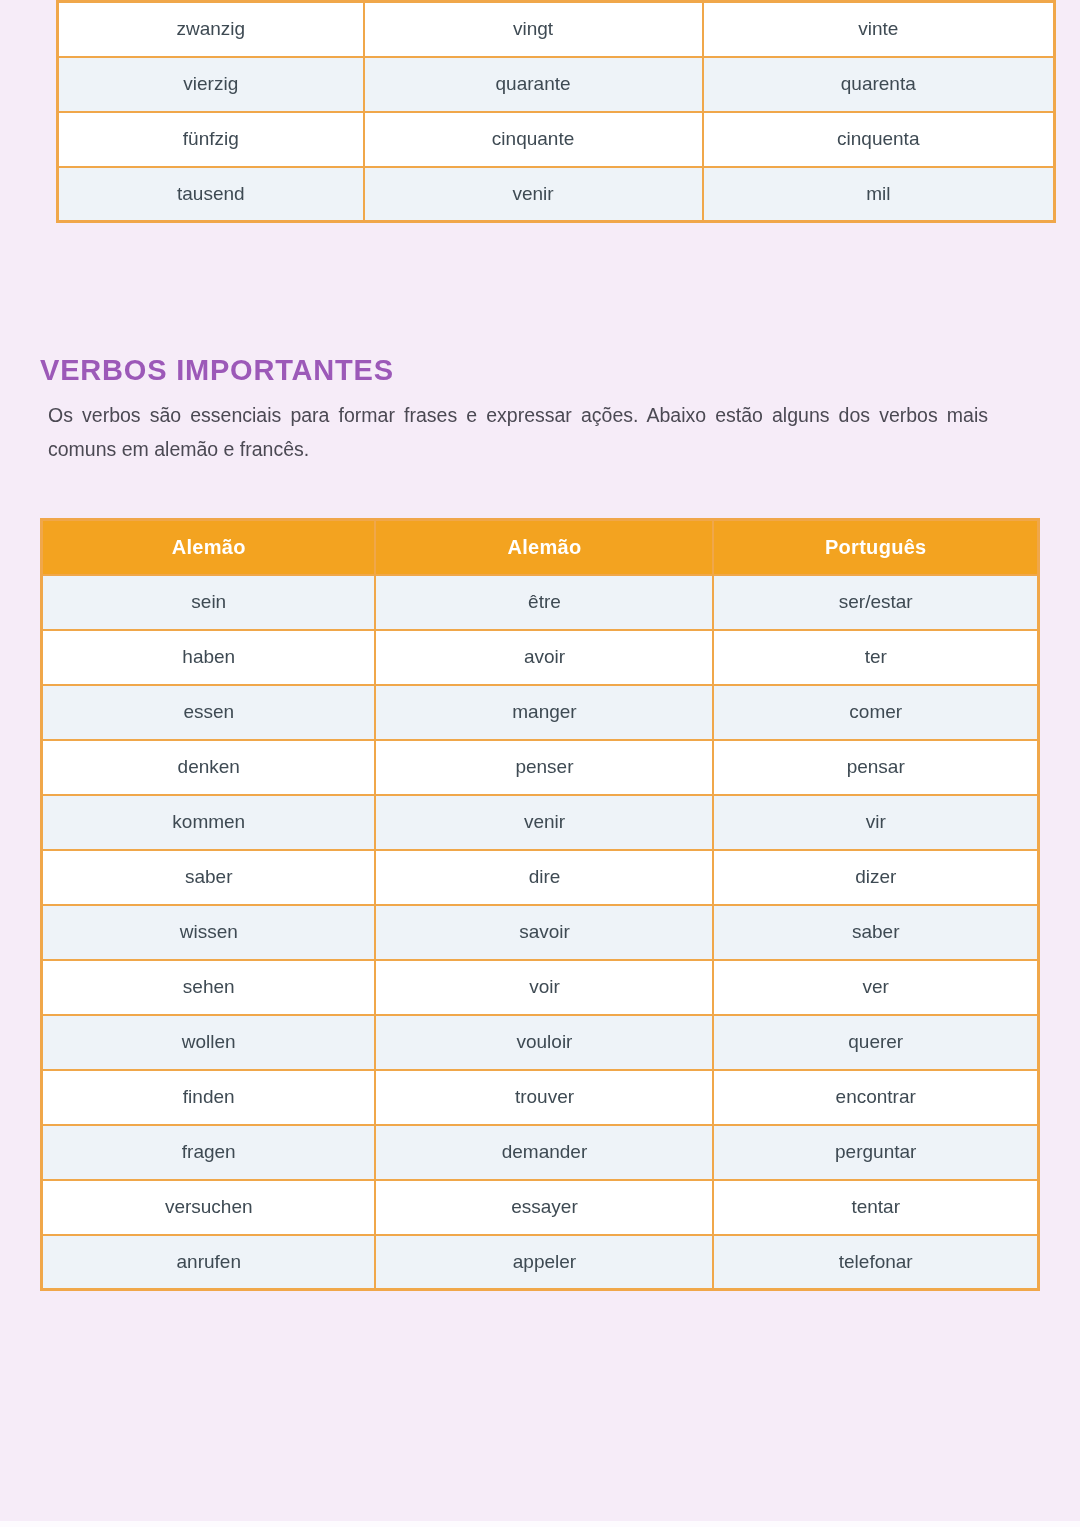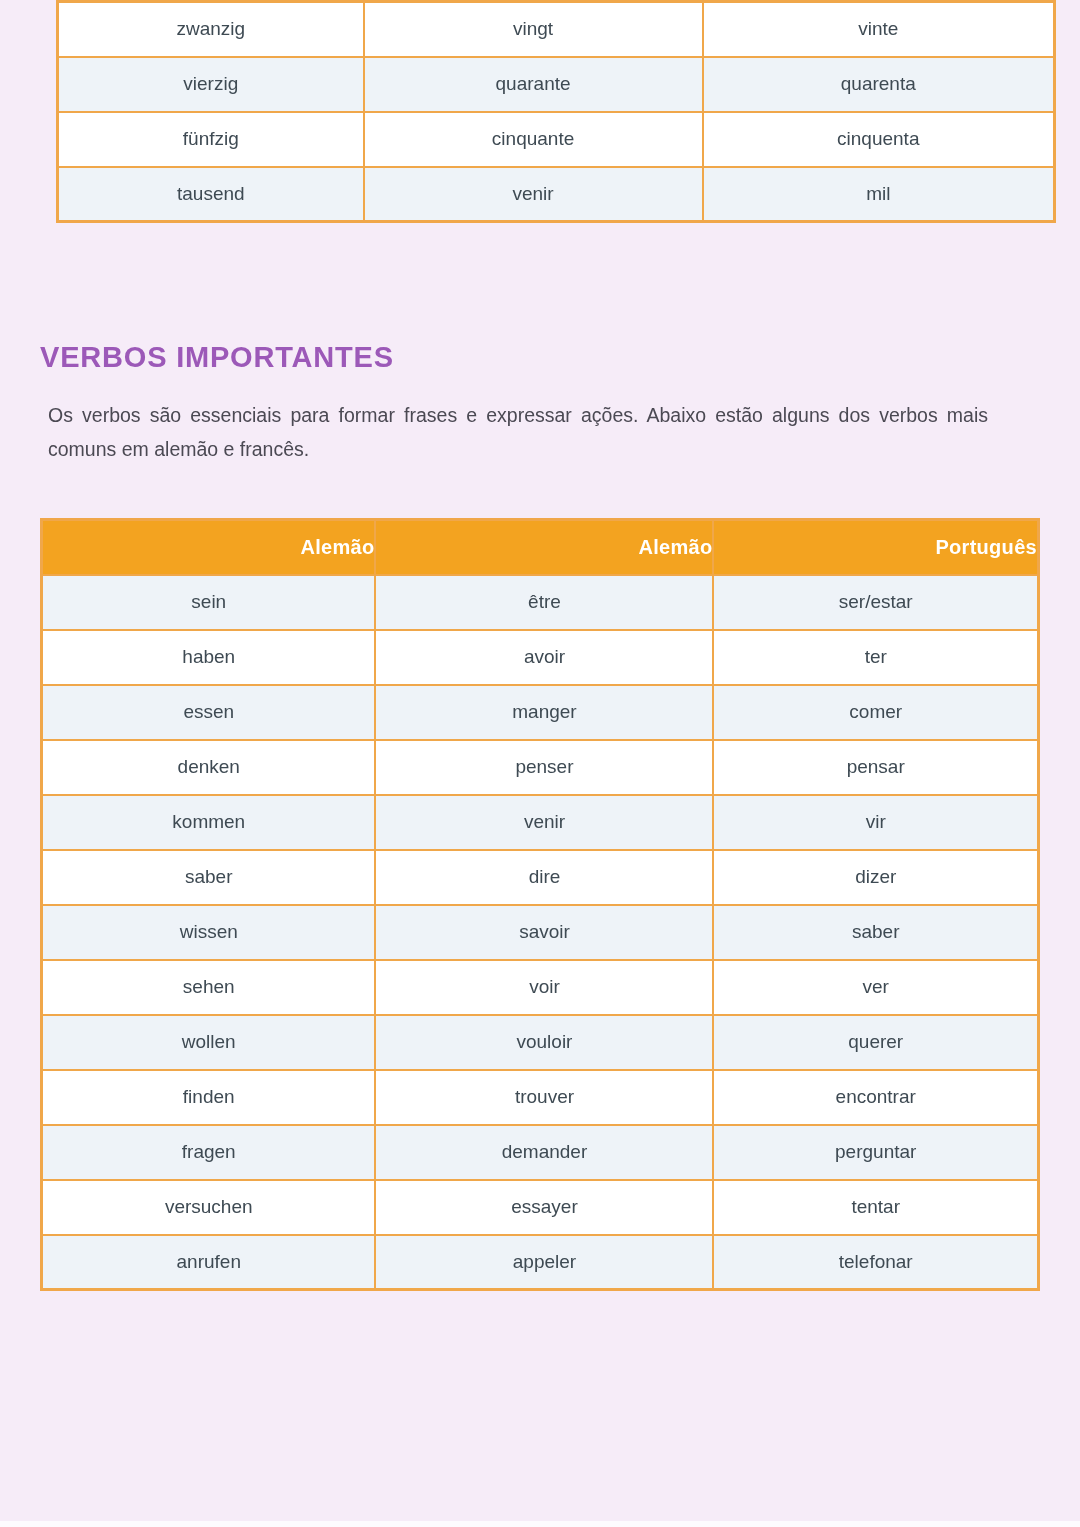--- a/index.html
+++ b/index.html
@@ -38,34 +38,34 @@
     vertical-align: middle;
     font-size: 19px;
     color: var(--cell-text);
   }
   table.lang-table th {
     height: 55px;
     background: var(--accent-orange);
     color: #FFFFFF;
     font-size: 20px;
     font-weight: bold;
-    text-align: right;
+    text-align: center;
     vertical-align: middle;
     letter-spacing: 0.3px;
   }
   #numbers-table { top: 0px; margin-left: 16px; }
   #numbers-table tbody tr:nth-child(odd) td  { background: var(--row-white); }
   #numbers-table tbody tr:nth-child(even) td { background: var(--row-alt); }
   #verbs-table { top: 518px; }
   #verbs-table tbody tr:nth-child(odd) td  { background: var(--row-alt); }
   #verbs-table tbody tr:nth-child(even) td { background: var(--row-white); }
   .section-title {
     position: absolute;
     left: 40px;
-    top: 341px;
+    top: 354px;
     font-size: 29px;
     font-weight: bold;
     letter-spacing: 0.8px;
     color: var(--heading-purple);
   }
   .section-paragraph {
     position: absolute;
     left: 48px;
     top: 398px;
     width: 940px;

